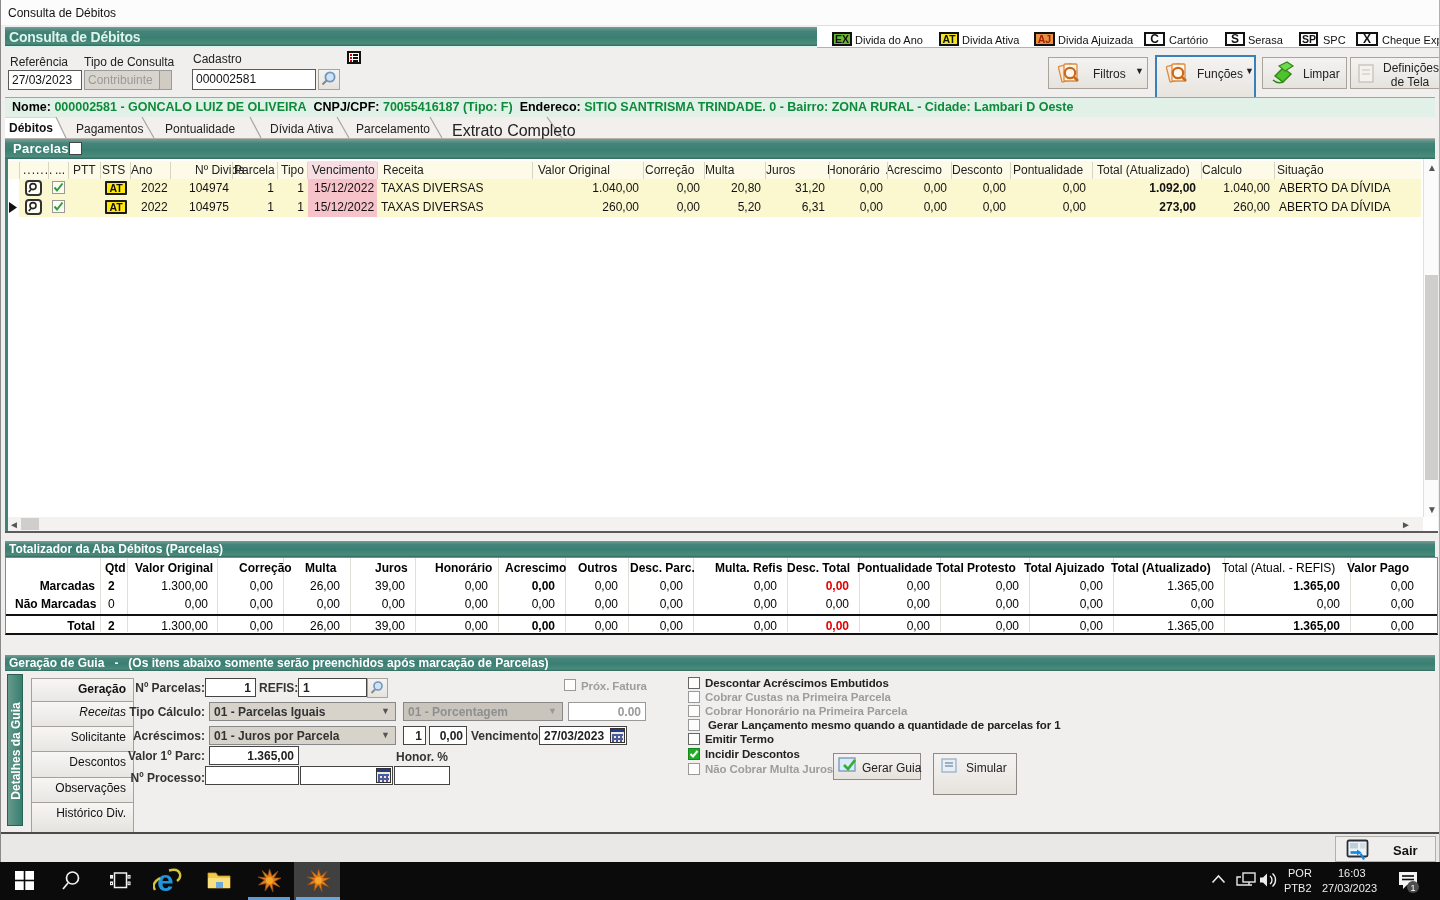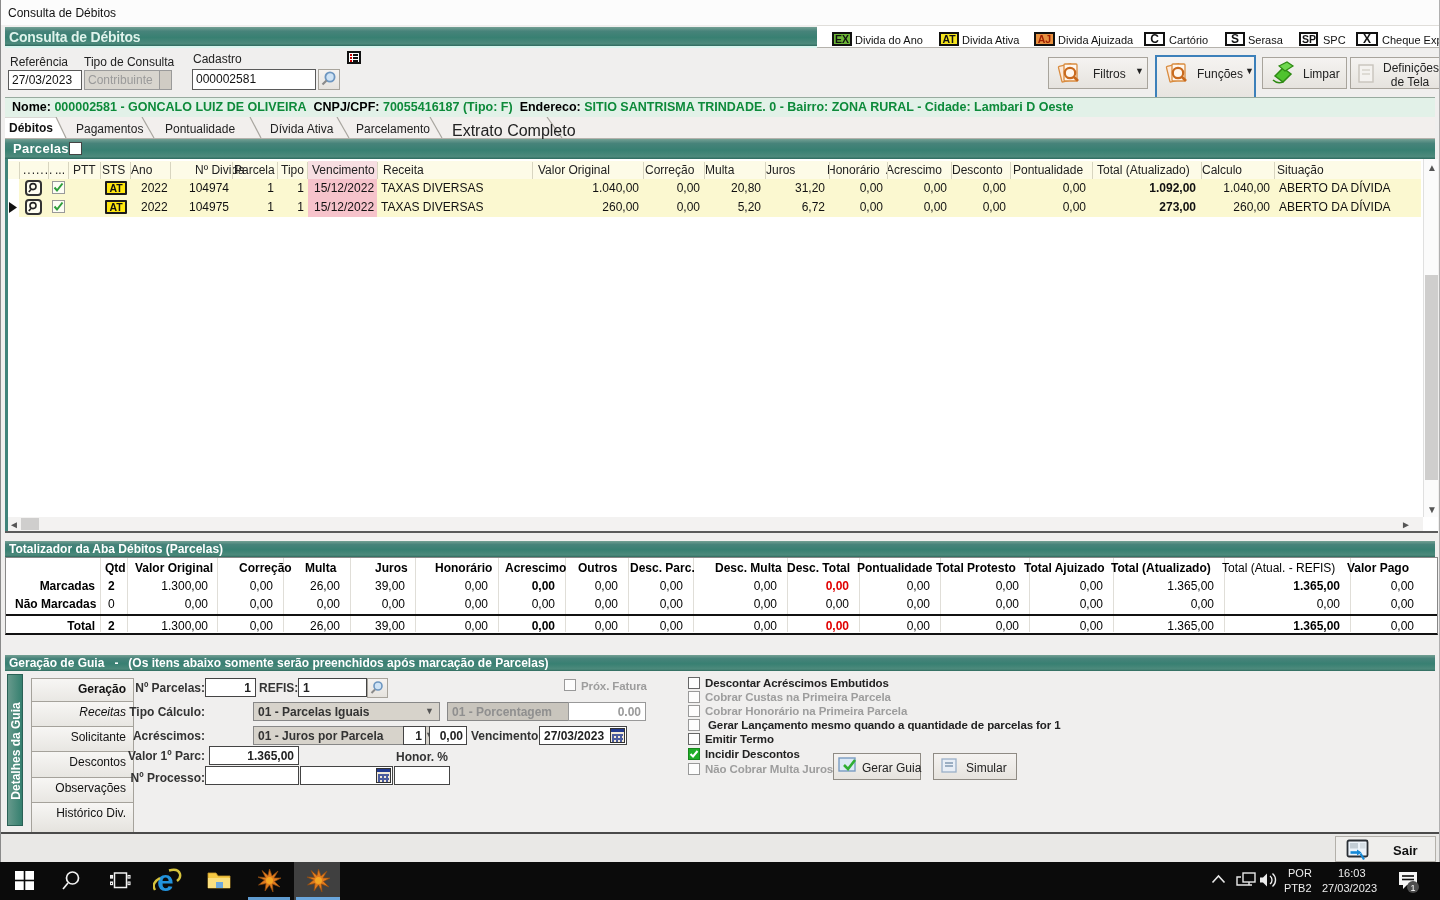--- a/index.html
+++ b/index.html
@@ -44,21 +44,21 @@
 #tottbl { left:5px; top:557px; width:1433px; height:78px; background:#fff; border:1px solid #888; border-bottom:2px solid #111; font-size:12px; }
 .tcell { position:absolute; white-space:nowrap; }
 .tsep { position:absolute; width:1px; background:#e0ded8; top:0; height:74px; }
 #gerhdr { left:5px; top:655px; width:1430px; height:16px; }
 #gerbody { left:5px; top:671px; width:1433px; height:159px; background:#f0efee; }
 #sidebar { position:absolute; left:2px; top:3px; width:16px; height:152px; background:linear-gradient(90deg,#67998c,#35806f); border:1px solid #2a6156; }
 #sidebar b { position:absolute; left:-62px; top:69px; width:140px; transform:rotate(-90deg); color:#fff; font-size:12px; text-align:center; white-space:nowrap; }
 .sbtn { position:absolute; left:26px; width:103px; height:34px; background:linear-gradient(#f7f6f4,#e3e1dc); border:1px solid #a5a29b; font-size:12px; color:#111; text-align:right; padding:3px 7px 0 0; }
 .glabel { position:absolute; font-size:12px; font-weight:bold; color:#333; text-align:right; white-space:nowrap; }
 .ginput { position:absolute; background:#fff; border:1px solid #444; font-size:12px; font-weight:bold; color:#222; padding:2px 4px; white-space:nowrap; }
-.gcombo { position:absolute; background:#d7d3cb; border:1px solid #888; font-size:12px; font-weight:bold; color:#333; padding:2px 4px; white-space:nowrap;margin-left:44px; }
+.gcombo { position:absolute; background:#d7d3cb; border:1px solid #888; font-size:12px; font-weight:bold; color:#333; padding:2px 4px; white-space:nowrap; }
 .chk { position:absolute; width:12px; height:12px; background:#fdfdfd; border:1px solid #999; }
 .chktext { position:absolute; font-size:11.5px; font-weight:bold; color:#222; white-space:nowrap; letter-spacing:-0.1px; }
 .gray { color:#9d9d9d; }
 #sairbar { left:0; top:832px; width:1440px; height:30px; background:#e9e8e6; border-top:2px solid #4a4a4a; }
 #sairbtn { position:absolute; left:1335px; top:2px; width:101px; height:26px; background:#efeeec; border:1px solid #b3b0aa; }
 #taskbar { left:0; top:862px; width:1440px; height:38px; background:#0b0b0b; color:#fff; }
 .ticon { position:absolute; }
 .cal { display:inline-block; width:15px; height:15px; background:#f0e8d8; border:1px solid #333; }
 .cal:before { content:""; position:absolute; left:0; top:0; width:13px; height:3px; background:#223a8f; }
 .cal:after { content:""; position:absolute; left:1px; top:5px; width:11px; height:8px;
@@ -276,21 +276,21 @@
     <span class="atbadge" style="left:86px;">AT</span>
     <span class="gcell" style="left:122px;">2022</span>
     <span class="gcell" style="left:170px;">104975</span>
     <span class="gcell r" style="left:235px; width:20px;">1</span>
     <span class="gcell r" style="left:267px; width:18px;">1</span>
     <span class="gcell" style="left:295px;">15/12/2022</span>
     <span class="gcell" style="left:362px;">TAXAS DIVERSAS</span>
     <span class="gcell r" style="left:553px; width:67px;">260,00</span>
     <span class="gcell r" style="left:641px; width:40px;">0,00</span>
     <span class="gcell r" style="left:702px; width:40px;">5,20</span>
-    <span class="gcell r" style="left:766px; width:40px;">6,72</span>
+    <span class="gcell r" style="left:766px; width:40px;">6,31</span>
     <span class="gcell r" style="left:824px; width:40px;">0,00</span>
     <span class="gcell r" style="left:888px; width:40px;">0,00</span>
     <span class="gcell r" style="left:947px; width:40px;">0,00</span>
     <span class="gcell r" style="left:1027px; width:40px;">0,00</span>
     <span class="gcell r" style="left:1117px; width:60px; font-weight:bold;">273,00</span>
     <span class="gcell r" style="left:1203px; width:48px;">260,00</span>
     <span class="gcell" style="left:1260px;">ABERTO DA DÍVIDA</span>
   </div>
   <svg width="8" height="11" viewBox="0 0 8 11" style="position:absolute;left:4px;top:43px;">
       <polygon points="0,0 8,5.5 0,11" fill="#111"></polygon>
@@ -330,21 +330,21 @@
     <span class="tsep" style="left:1344px;"></span>
     <span class="tcell" style="left:99px; top:3px; font-weight:bold;">Qtd</span>
     <span class="tcell" style="left:129px; top:3px; font-weight:bold;">Valor Original</span>
     <span class="tcell" style="left:233px; top:3px; font-weight:bold;">Correção</span>
     <span class="tcell" style="left:299px; top:3px; font-weight:bold;">Multa</span>
     <span class="tcell" style="left:369px; top:3px; font-weight:bold;">Juros</span>
     <span class="tcell" style="left:429px; top:3px; font-weight:bold;">Honorário</span>
     <span class="tcell" style="left:499px; top:3px; font-weight:bold;">Acrescimo</span>
     <span class="tcell" style="left:572px; top:3px; font-weight:bold;">Outros</span>
     <span class="tcell" style="left:624px; top:3px; font-weight:bold;">Desc. Parc.</span>
-    <span class="tcell" style="left:709px; top:3px; font-weight:bold;">Desc. Multa</span>
+    <span class="tcell" style="left:709px; top:3px; font-weight:bold;">Multa. Refis</span>
     <span class="tcell" style="left:781px; top:3px; font-weight:bold;">Desc. Total</span>
     <span class="tcell" style="left:851px; top:3px; font-weight:bold;">Pontualidade</span>
     <span class="tcell" style="left:930px; top:3px; font-weight:bold;">Total Protesto</span>
     <span class="tcell" style="left:1018px; top:3px; font-weight:bold;">Total Ajuizado</span>
     <span class="tcell" style="left:1105px; top:3px; font-weight:bold;">Total (Atualizado)</span>
     <span class="tcell" style="left:1216px; top:3px; font-weight:normal;">Total (Atual. - REFIS)</span>
     <span class="tcell" style="left:1341px; top:3px; font-weight:bold;">Valor Pago</span>
     <span class="tcell" style="left:0px; top:56px; width:1431px; height:2px; background:#111;"></span>
     <span class="tcell r" style="left:9px; top:21px; width:80px; font-weight:bold;">Marcadas</span>
     <span class="tcell" style="left:102px; top:21px; font-weight:bold;">2</span>
@@ -471,21 +471,21 @@
   <div class="chk" style="left:683px; top:92px;"></div>
   <div class="chktext gray" style="left:700px; top:92px;">Não Cobrar Multa Juros</div>
 
   <div class="tbtn" style="left:828px; top:82px; width:88px; height:27px; border:1px solid #8f8b84;">
     <svg width="22" height="19" viewBox="0 0 22 19" style="position:absolute;left:4px;top:3px;">
       <rect x="1" y="1" width="16" height="13" fill="#dce9f6" stroke="#7a9cc2" stroke-width="1.4"></rect>
       <path d="M6 8 L10 12 L17 3" fill="none" stroke="#2fae33" stroke-width="2.6"></path>
     </svg>
     <span style="position:absolute;left:28px;top:7px;white-space:nowrap;">Gerar Guia</span>
   </div>
-  <div class="tbtn" style="left:928px; top:82px; width:84px; height:27px; border:1px solid #8f8b84;text-align:center;">
+  <div class="tbtn" style="left:928px; top:82px; width:84px; height:42px; border:1px solid #8f8b84;text-align:center;">
     <svg width="20" height="19" viewBox="0 0 20 19" style="position:absolute;left:6px;top:3px;">
       <rect x="2" y="2" width="14" height="13" fill="#e8eef6" stroke="#9ab0c8" stroke-width="1.3"></rect>
       <line x1="5" y1="6" x2="13" y2="6" stroke="#7a93ad" stroke-width="1.4"></line>
       <line x1="5" y1="9" x2="13" y2="9" stroke="#7a93ad" stroke-width="1.4"></line>
     </svg>
     <span style="position:absolute;left:32px;top:7px;">Simular</span>
   </div>
 </div>
 
 <div class="abs" id="sairbar">

